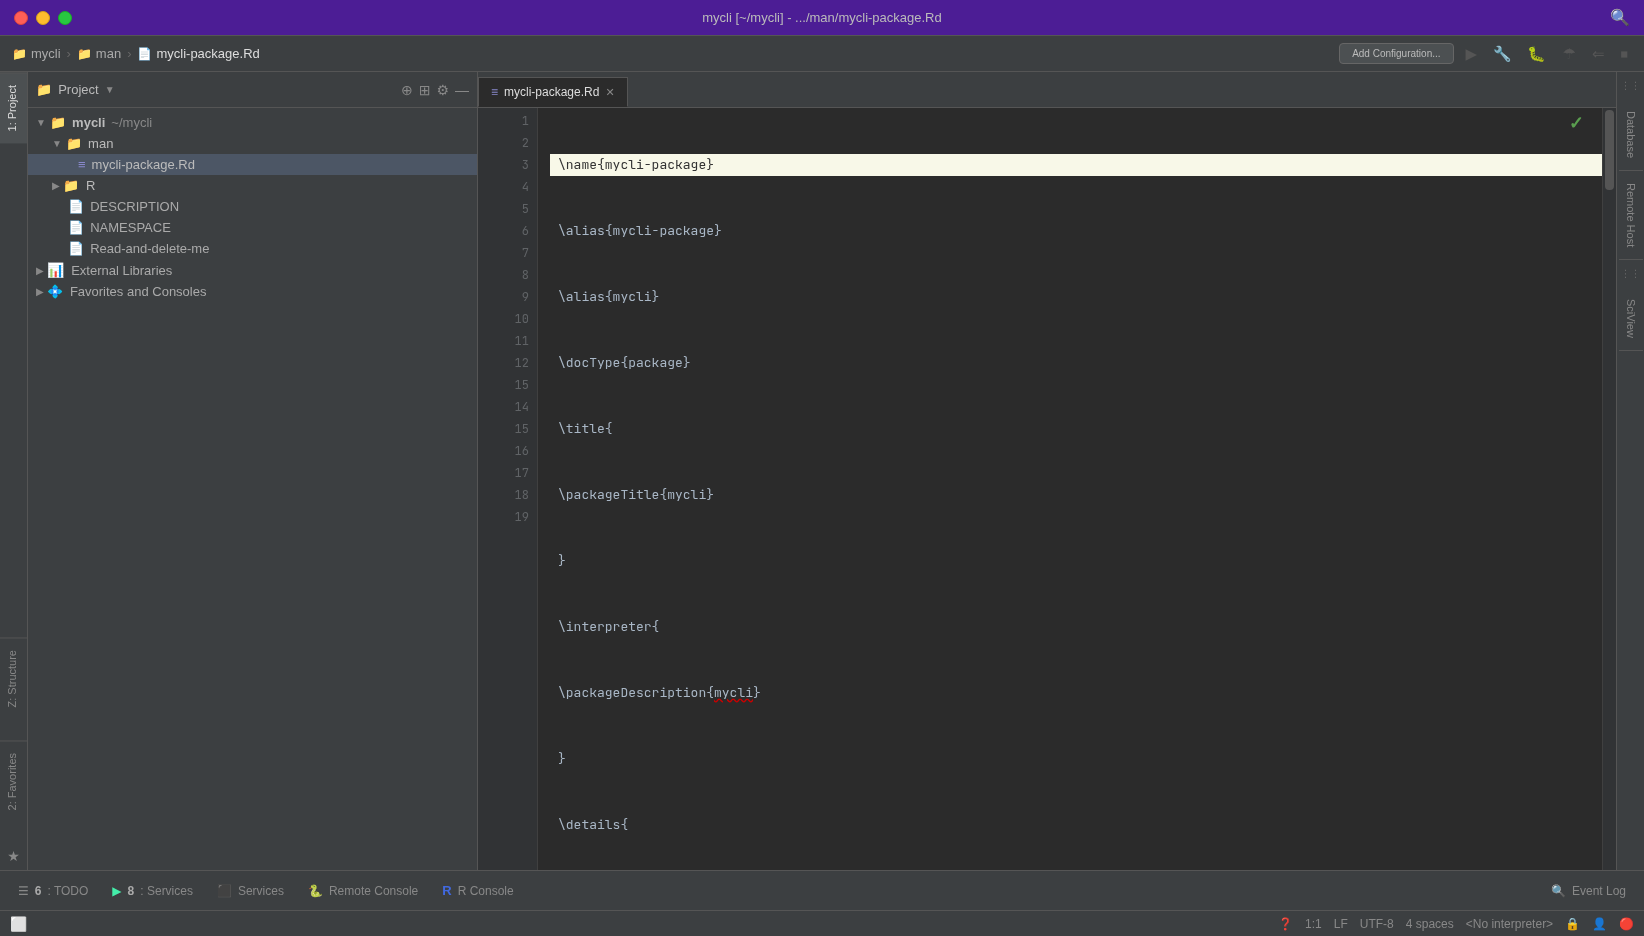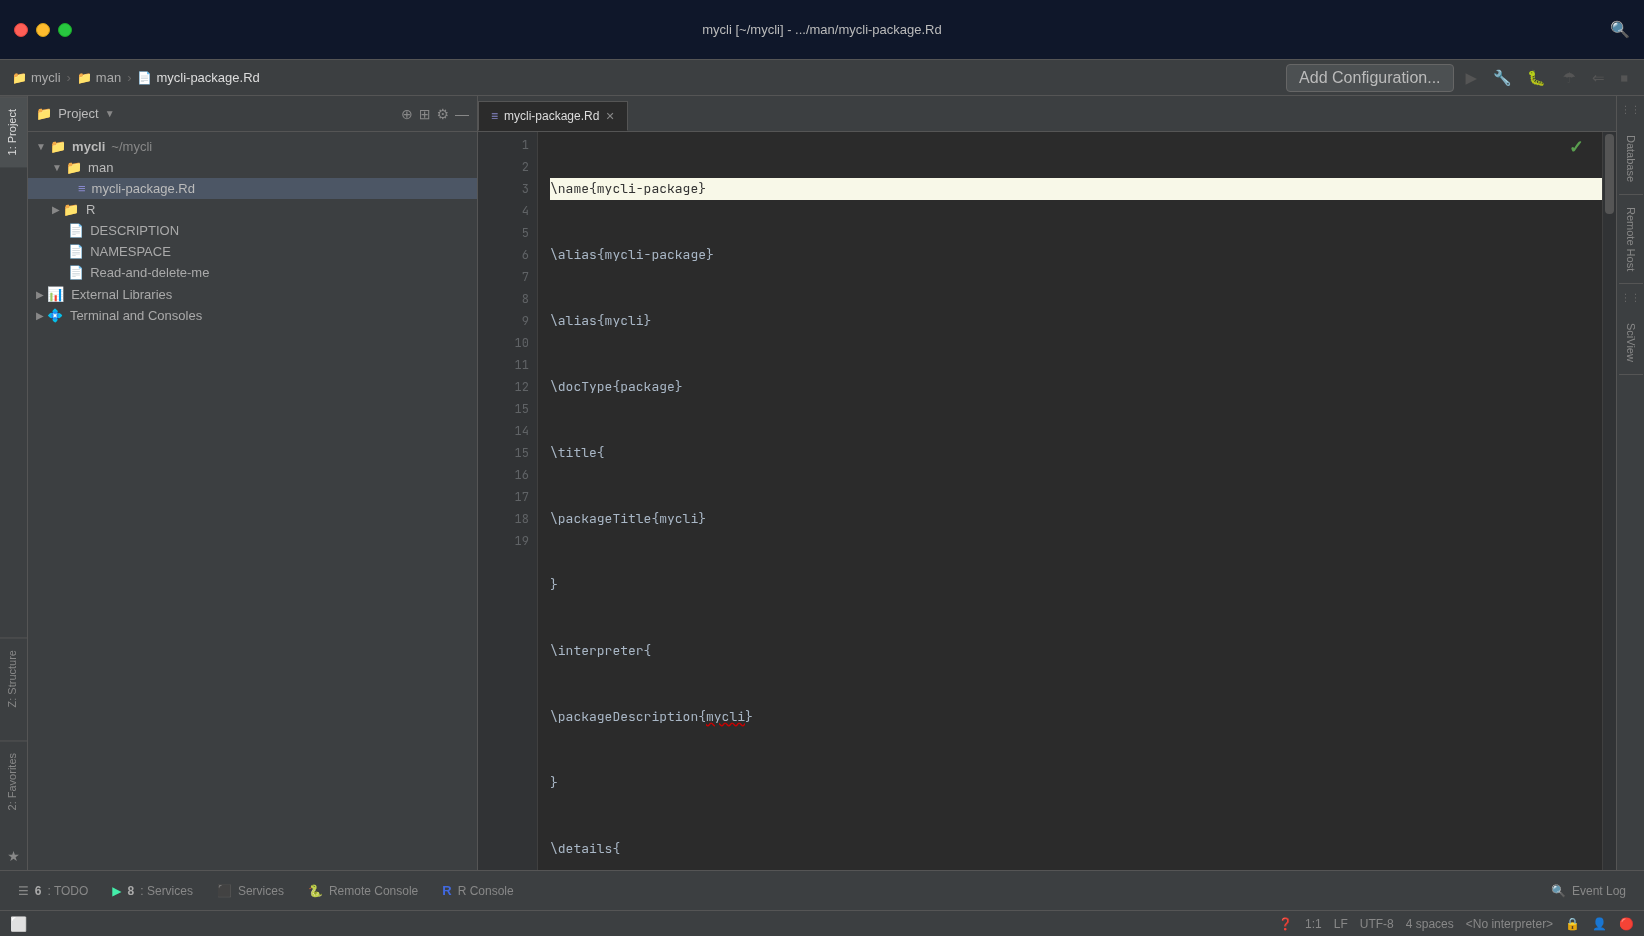--- a/index.html
+++ b/index.html
@@ -10,22 +10,22 @@
       color: #a9b7c6;
       height: 936px;
       width: 1644px;
       overflow: hidden;
       display: flex;
       flex-direction: column;
     }
 
     
     .title-bar {
-      height: 60px;
-      background: #0f172a;
+      height: 36px;
+      background: #4c1d95;
       display: flex;
       align-items: center;
       justify-content: center;
       position: relative;
       border-bottom: 1px solid #555;
       flex-shrink: 0;
     }
     .title-bar-controls {
       position: absolute;
       left: 14px;
@@ -87,21 +87,21 @@
       display: flex;
       align-items: center;
       gap: 8px;
     }
     .add-config-btn {
       background: #4c5052;
       border: 1px solid #666;
       border-radius: 4px;
       color: #bbb;
       padding: 4px 12px;
-      font-size: 16px;
+      font-size: 10px;
       cursor: pointer;
       display: flex;
       align-items: center;
       gap: 4px;
       text-align: right;
     }
     .toolbar-btn {
       color: #888;
       font-size: 15px;
       cursor: pointer;
@@ -282,20 +282,21 @@
       overflow: auto;
       padding: 2px 0 2px 12px;
       line-height: 22px;
       color: #a9b7c6;
       white-space: pre;
     }
     .code-line {
       height: 22px;
       display: flex;
       align-items: center;
+      padding-left: 8px;
     }
     .squiggle { text-decoration: underline wavy #cc0000; }
 
     
     .side-tabs-right {
       width: 28px;
       background: #3c3f41;
       display: flex;
       flex-direction: column;
       border-left: 1px solid #555;
@@ -497,21 +498,21 @@
 
       <div class="tree-item" style="padding-left:8px">
         <span class="tree-arrow">▶</span>
         <span class="tree-icon" style="color:#9a9;font-size:14px">📊</span>
         <span>External Libraries</span>
       </div>
 
       <div class="tree-item" style="padding-left:8px">
         <span class="tree-arrow">▶</span>
         <span class="tree-icon" style="color:#5ab4f0">💠</span>
-        <span>Terminal and Consoles</span>
+        <span>Favorites and Consoles</span>
       </div>
     </div>
   </div>
 
   <div class="editor-area">
 
     <div class="editor-tabs">
       <div class="editor-tab active">
         <span style="color:#8888cc;font-size:12px">≡</span>
         <span>mycli-package.Rd</span>

